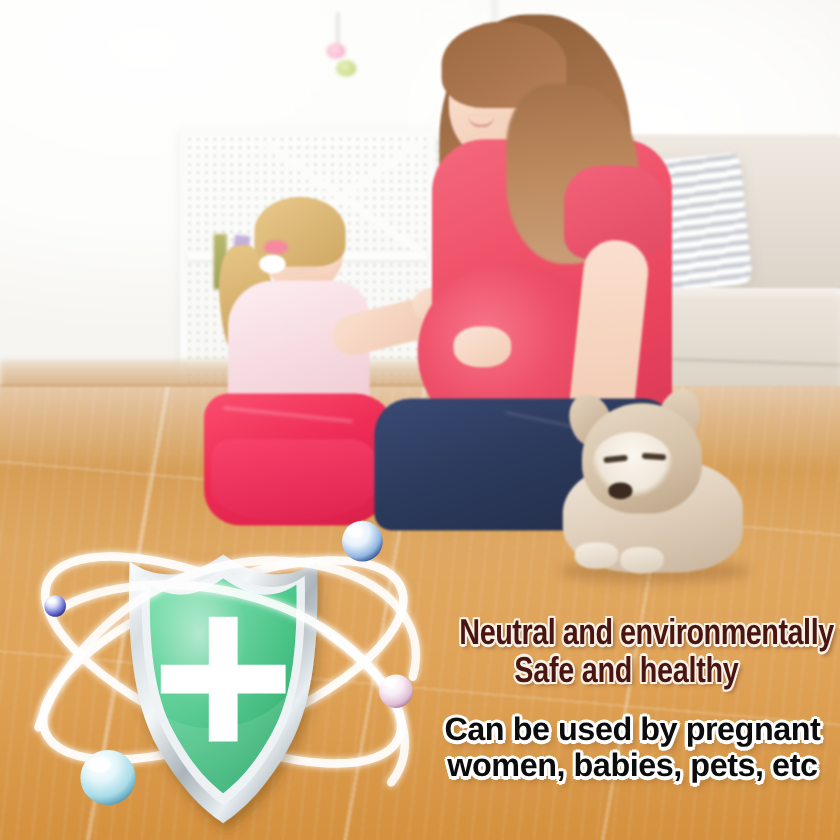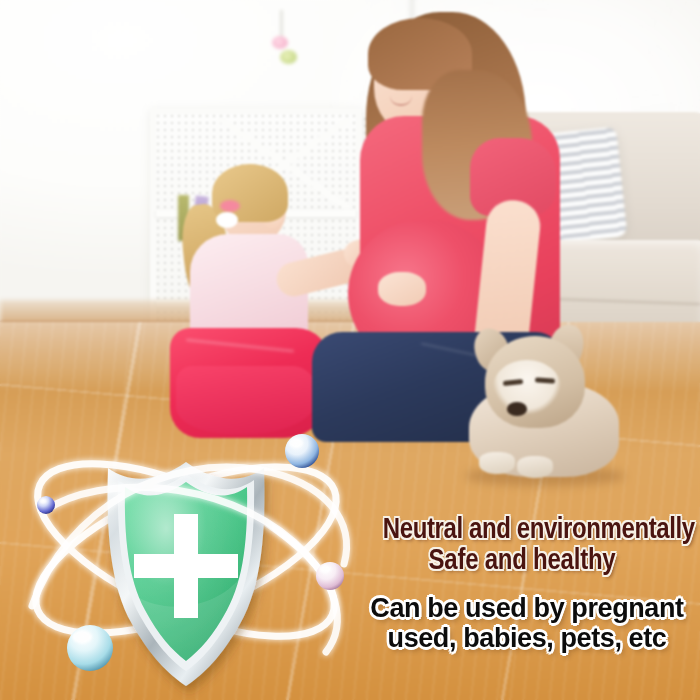--- a/index.html
+++ b/index.html
@@ -440,16 +440,16 @@
     </svg>
   </div>
 
   <div class="copy-top">
     <div class="l1 outline-light">Neutral and environmentally friendly</div>
     <div class="l2 outline-light">Safe and healthy</div>
   </div>
 
   <div class="copy-bottom">
     <div class="l1 outline-white">Can be used by pregnant</div>
-    <div class="l2 outline-white">used, babies, pets, etc</div>
+    <div class="l2 outline-white">women, babies, pets, etc</div>
   </div>
 
 </div>
 
 </body></html>

